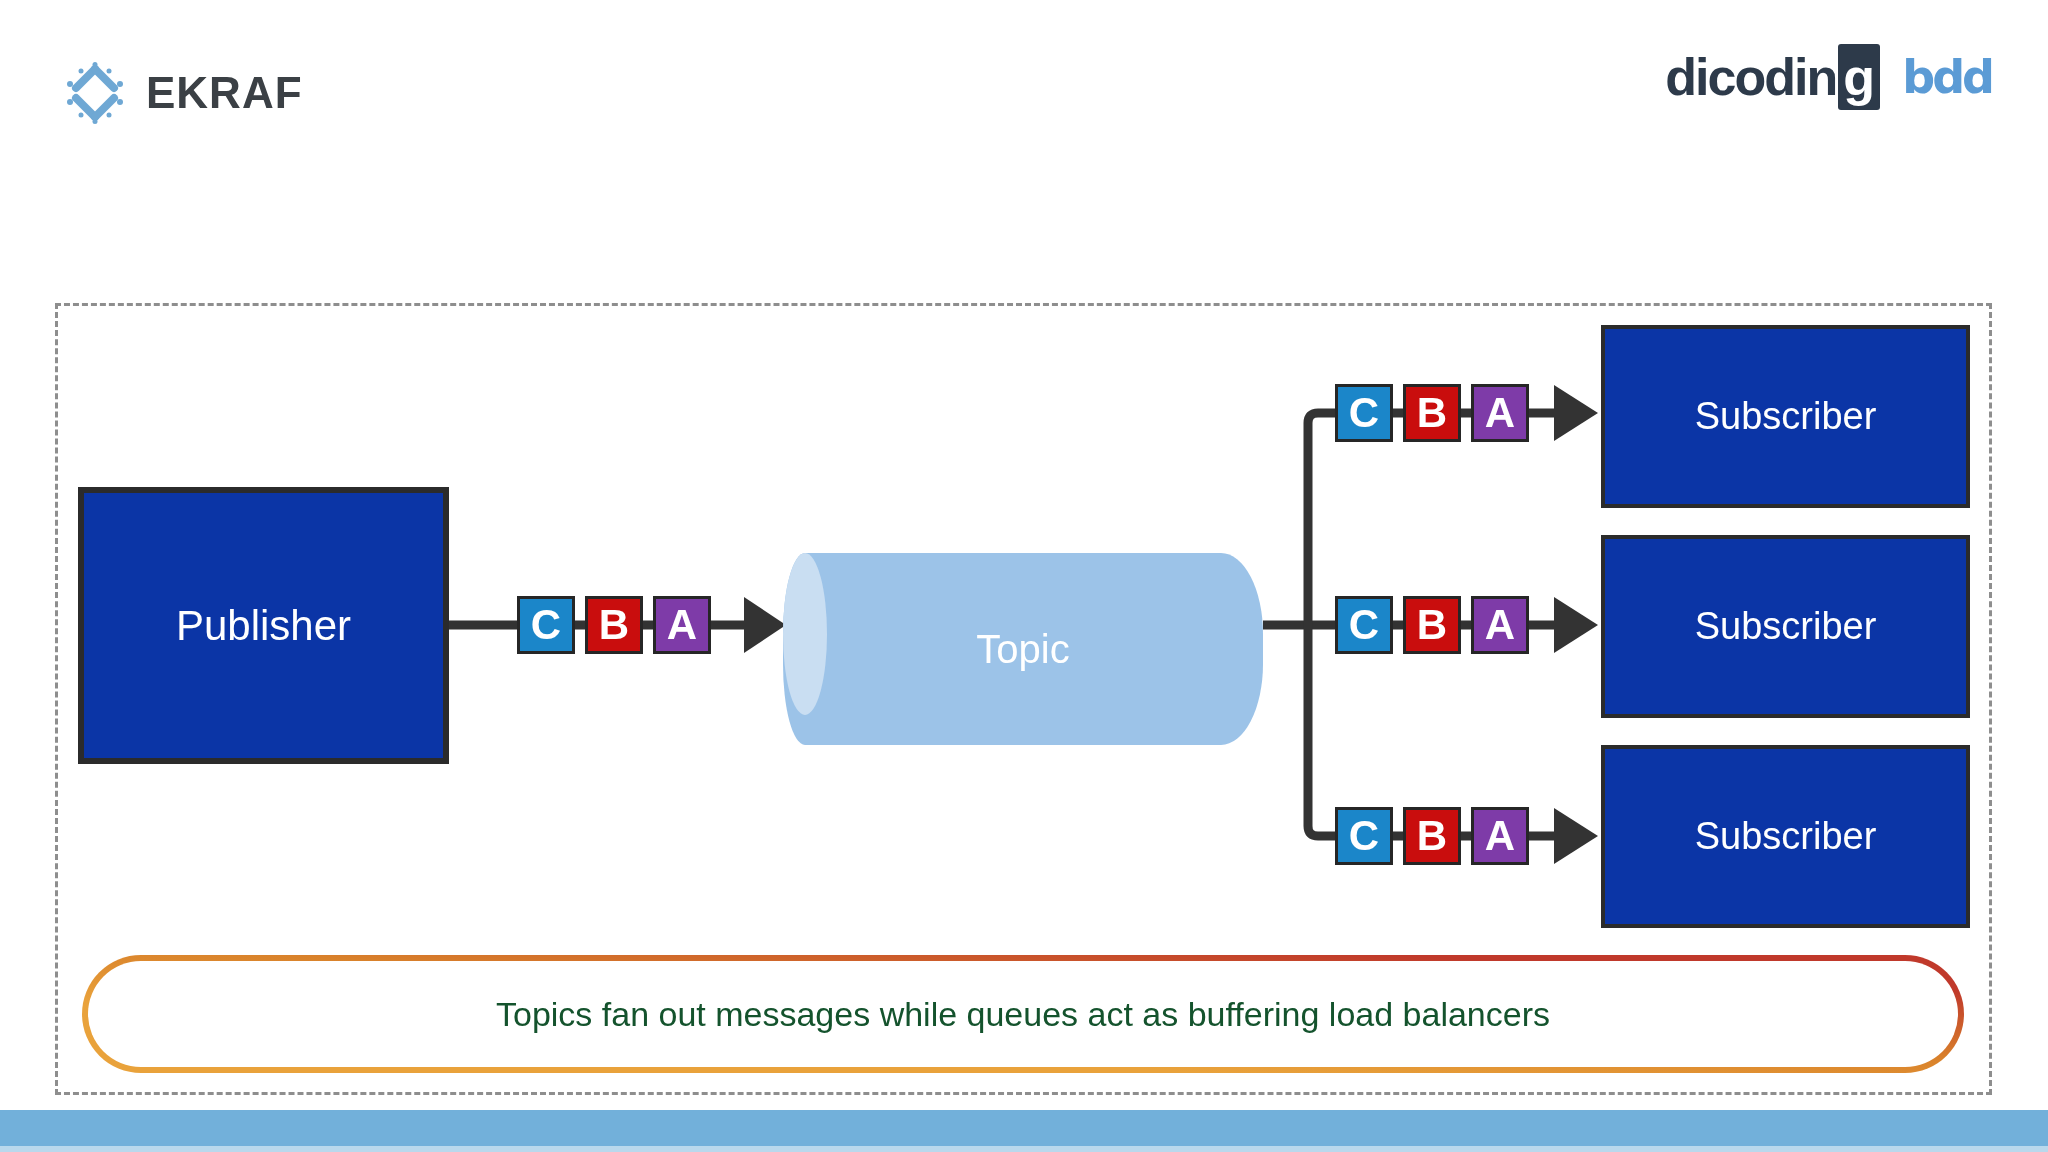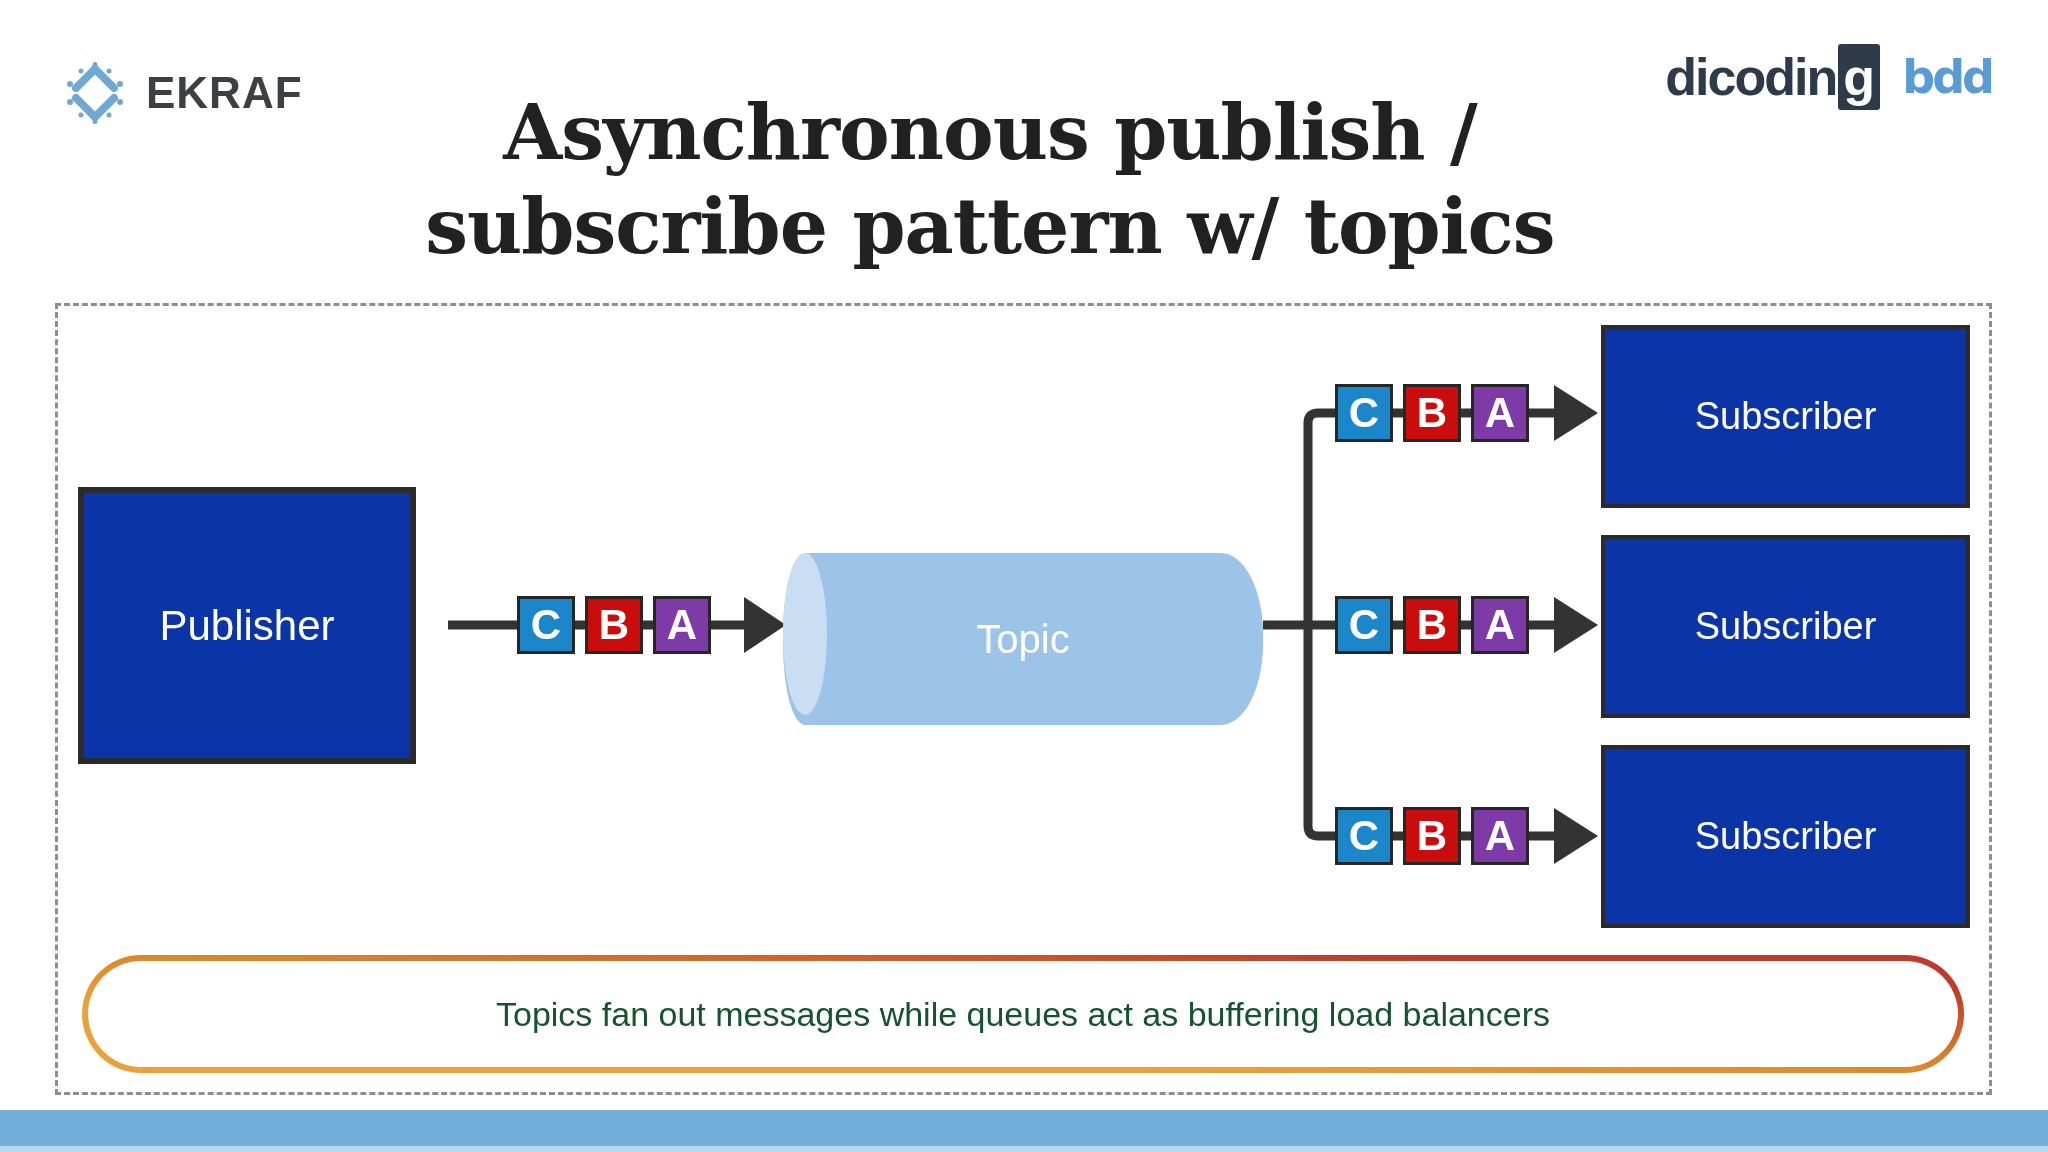--- a/index.html
+++ b/index.html
@@ -24,26 +24,26 @@
          font-size:76px;line-height:94px;color:#212121;letter-spacing:-1px;}
 
   
   .frame{position:absolute;left:55px;top:303px;width:1937px;height:792px;
          border:3px dashed #8e8e8e;box-sizing:border-box;}
 
   .connectors{position:absolute;left:0;top:0;width:2048px;height:1152px;z-index:1;}
 
   .node{position:absolute;background:#0b35a6;color:#ffffff;display:flex;align-items:center;
         justify-content:center;box-sizing:border-box;z-index:2;}
-  .publisher{left:78px;top:487px;width:338px;height:277px;border:6px solid #2b2b2b;font-size:42px;}
+  .publisher{left:78px;top:487px;width:371px;height:277px;border:6px solid #2b2b2b;font-size:42px;}
   .subscriber{left:1601px;width:369px;height:183px;border:4px solid #2b2b2b;font-size:38px;}
   .sub1{top:325px;} .sub2{top:535px;} .sub3{top:745px;}
 
   
-  .topic{position:absolute;left:783px;top:553px;width:480px;height:172px;z-index:2;}
+  .topic{position:absolute;left:783px;top:553px;width:480px;height:192px;z-index:2;}
   .topic-body{position:absolute;inset:0;background:#9cc3e8;
               border-radius:22px 42px 42px 22px / 81px 81px 81px 81px;}
   .topic-cap{position:absolute;left:0;top:0;width:44px;height:162px;border-radius:50%;
              background:#c9def2;}
   .topic-label{position:absolute;inset:0;display:flex;align-items:center;justify-content:center;
                color:#ffffff;font-size:40px;}
 
   
   .msg-group{position:absolute;width:194px;height:58px;z-index:3;}
   .msg{position:absolute;top:0;width:58px;height:58px;box-sizing:border-box;border:3px solid #262626;
@@ -97,24 +97,20 @@
   </div>
 
   <div class="brand-right">
     <div class="dicoding">
       <span>dicodin</span>
         <span class="gbox">g</span>
     </div>
     <div class="bdd">bdd</div>
   </div>
 
-  <div class="title">
-    <div>Asynchronous publish /</div>
-    <div>subscribe pattern w/ topics</div>
-  </div>
 
   <div class="frame"></div>
 
   <svg class="connectors" viewBox="0 0 2048 1152">
     <g stroke="#333333" stroke-width="9" fill="none">
       <path d="M448 625 H744"></path>
       <path d="M1263 625 H1554"></path>
       <path d="M1554 413 H1318 Q1308 413 1308 423 V826 Q1308 836 1318 836 H1554"></path>
     </g>
     <g fill="#333333">

